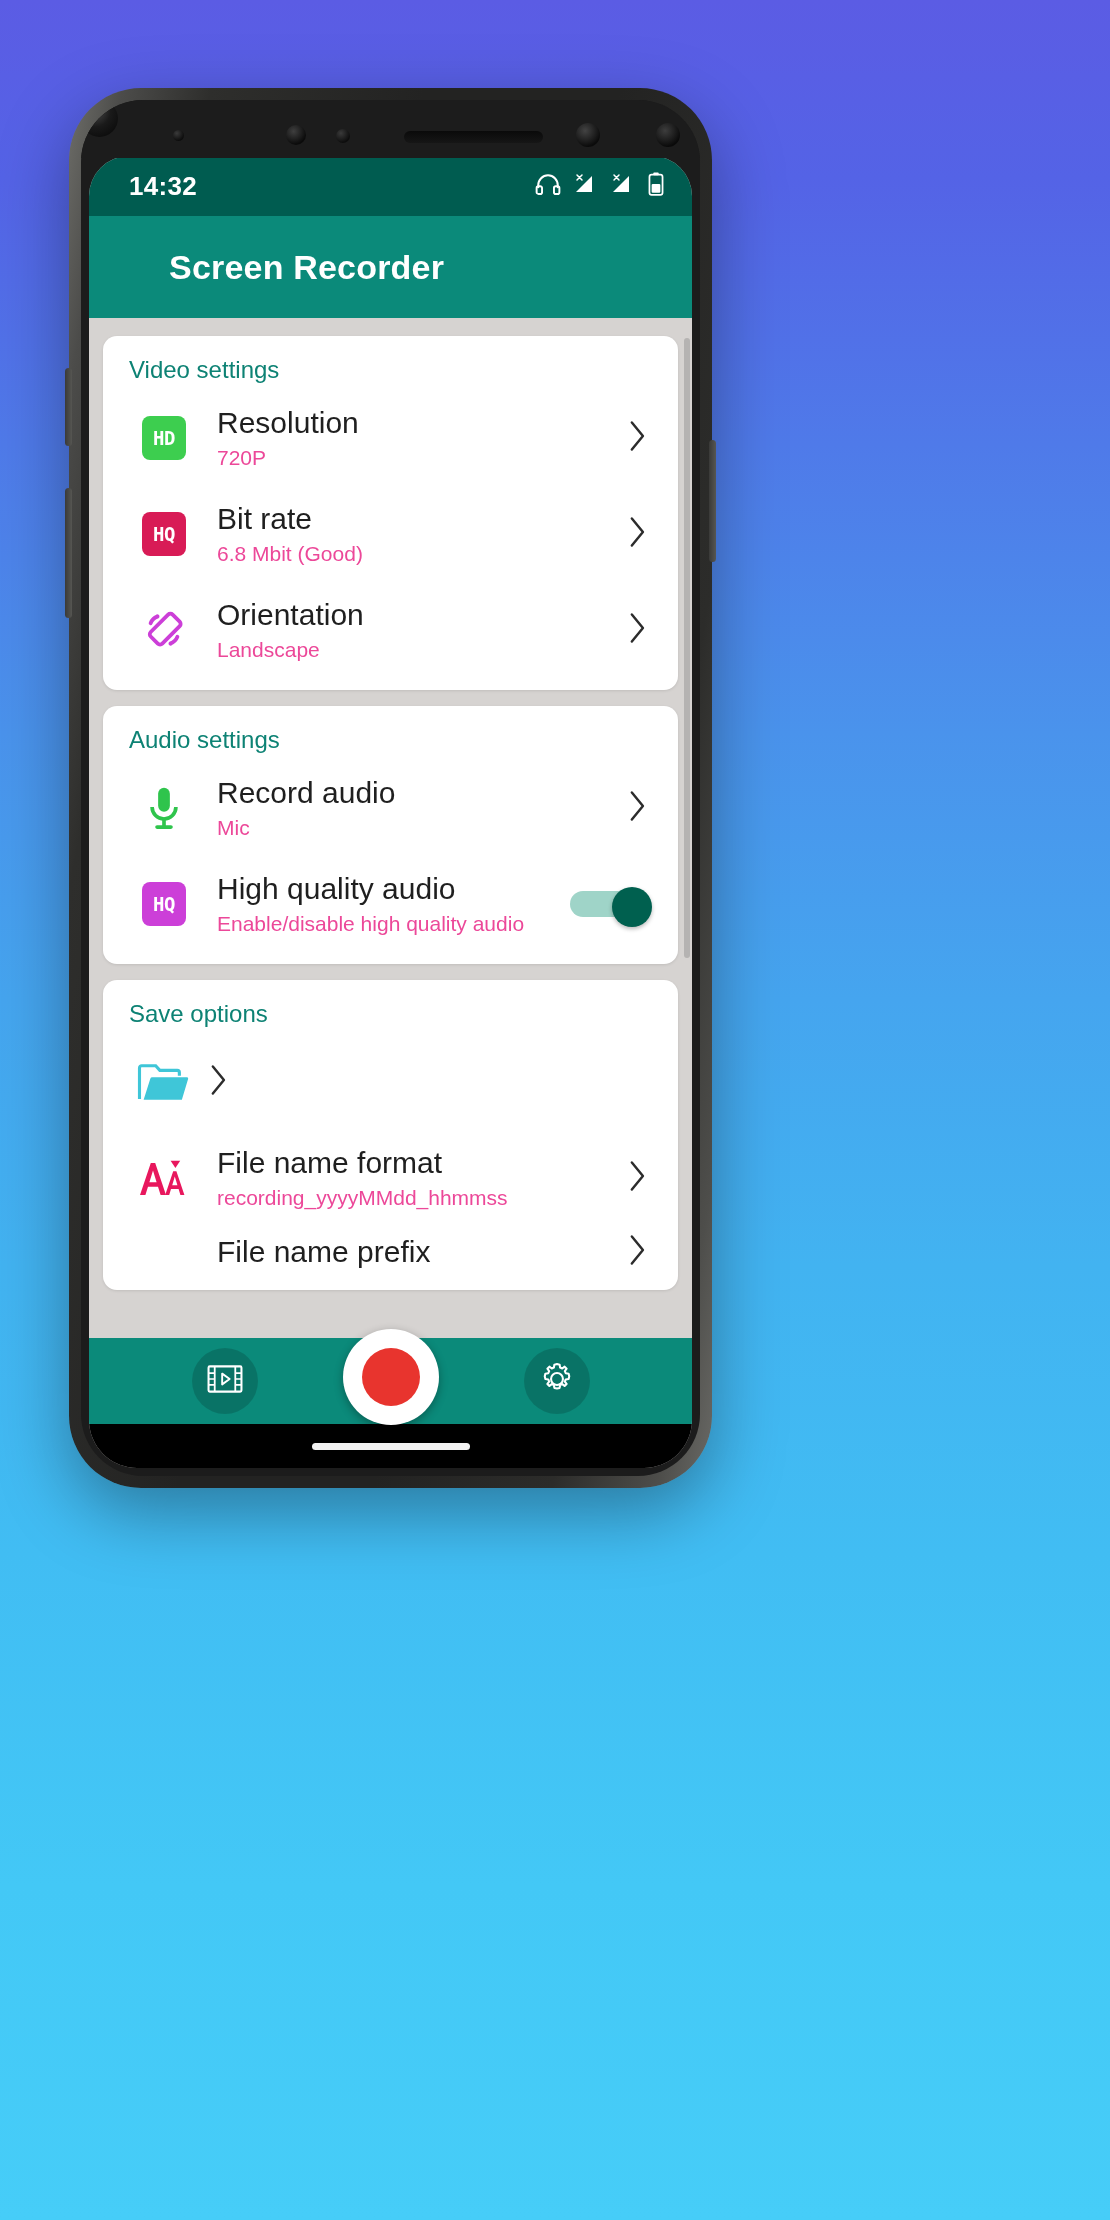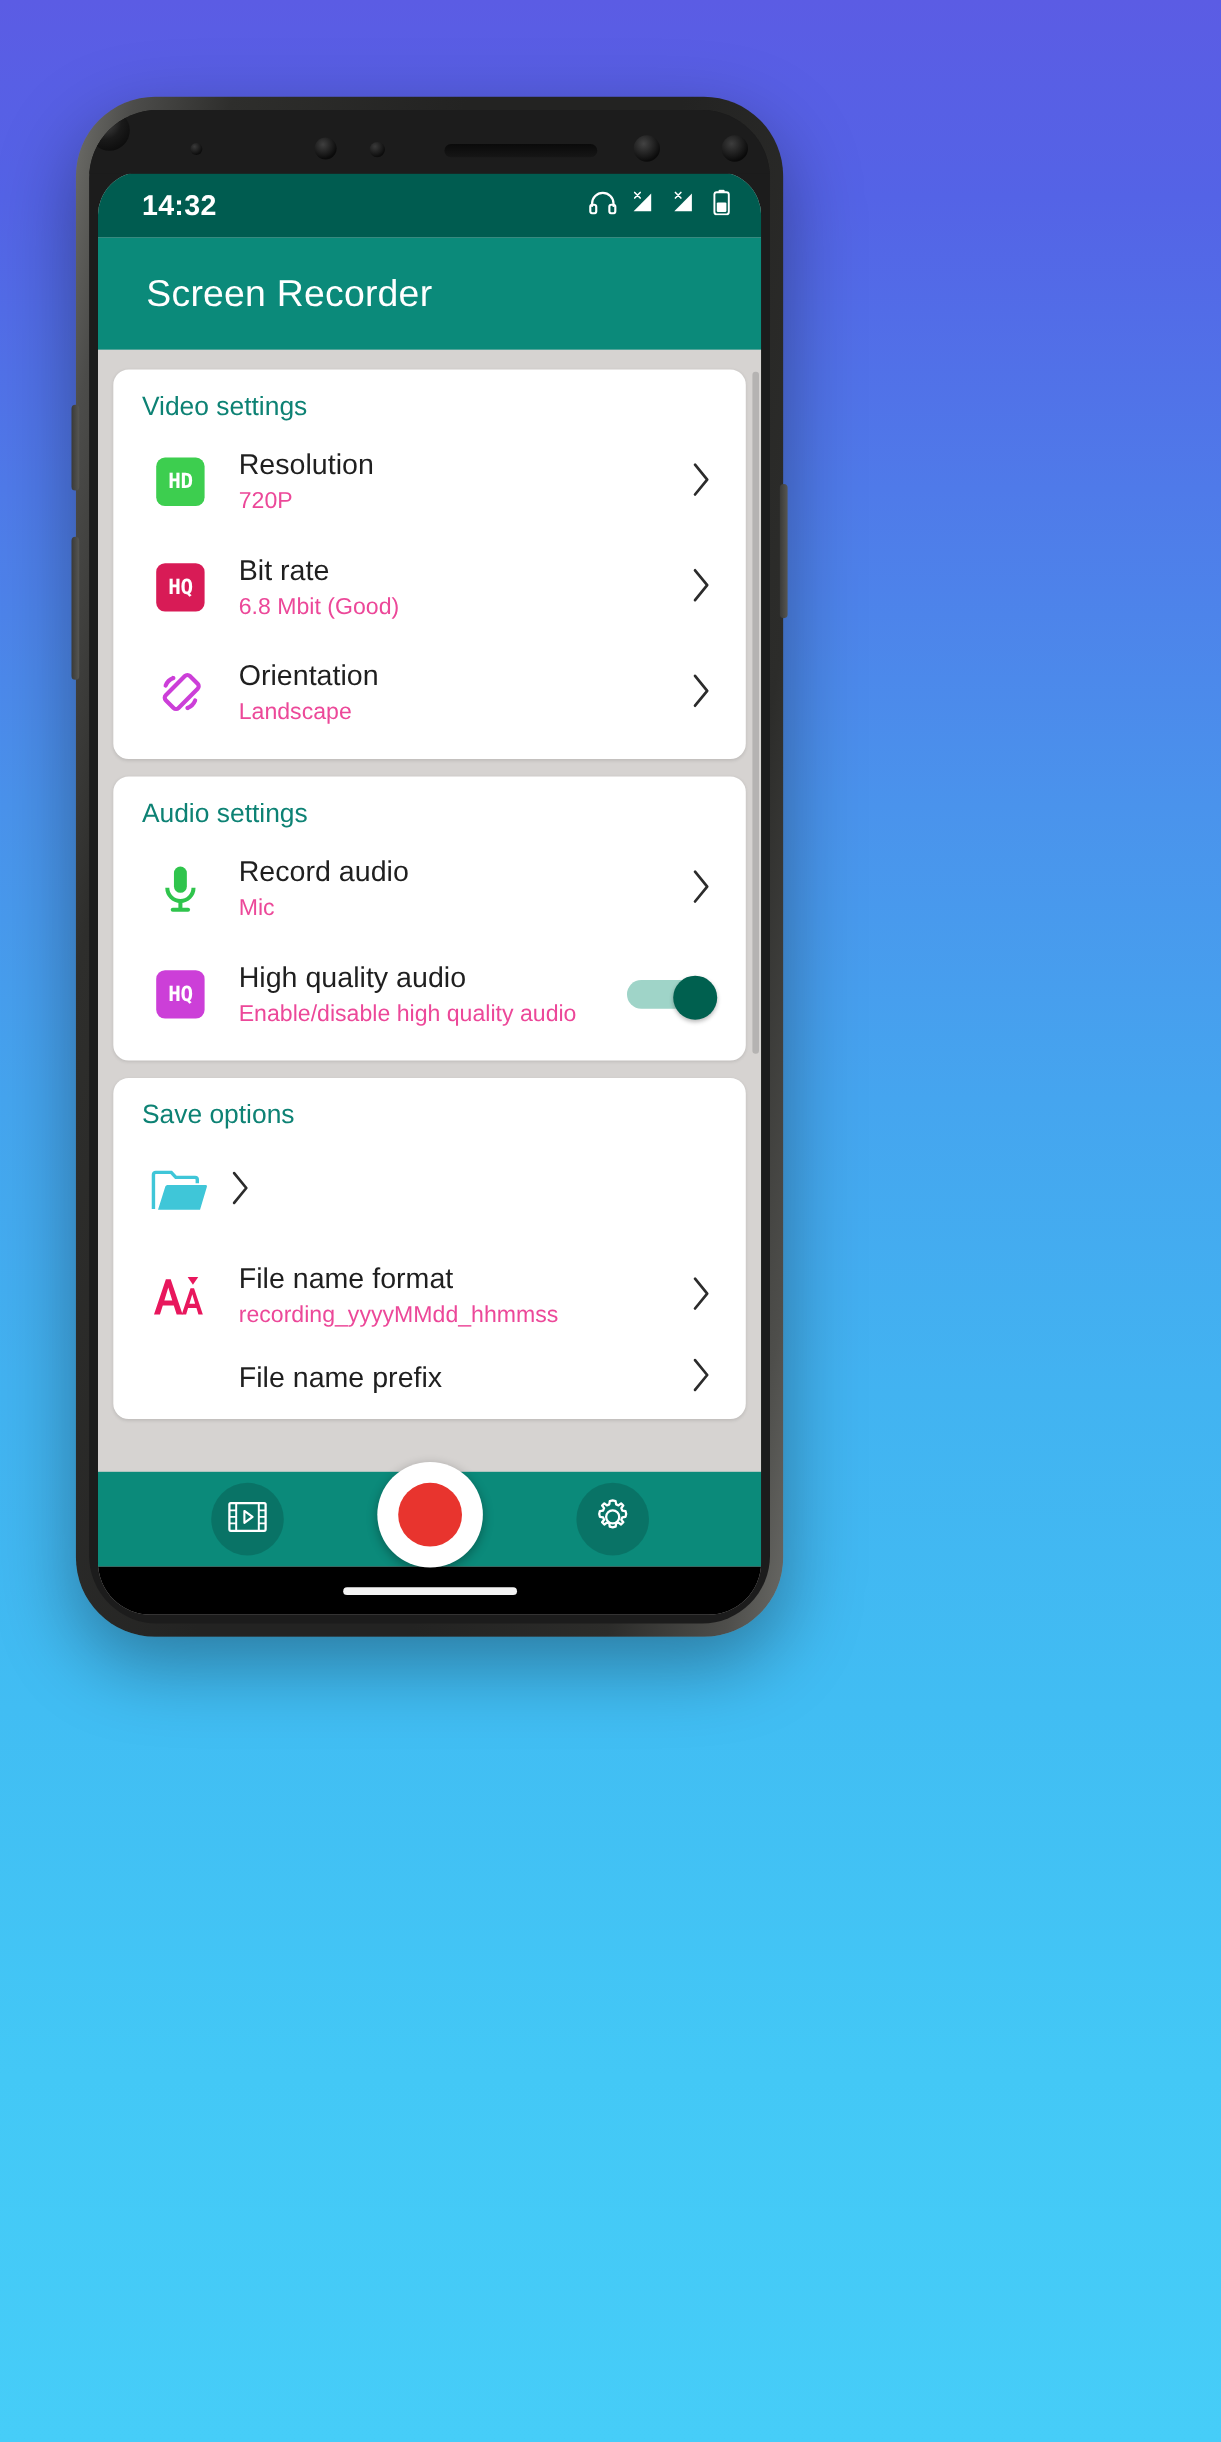--- a/index.html
+++ b/index.html
@@ -121,21 +121,21 @@
 
   
   .appbar {
     flex: 0 0 auto;
     height: 102px;
     background: #0b8a7a;
     display: flex;
     align-items: center;
     padding-left: 44px;
   }
-  .appbar-title { color: #fff; font-size: 34px; font-weight: normal; letter-spacing: 0.2px; }
+  .appbar-title { color: #fff; font-size: 34px; font-weight: bold; letter-spacing: 0.2px; margin-left: 36px; }
 
   
   .content {
     flex: 1 1 auto;
     overflow: hidden;
     position: relative;
     background: #d6d3d1;
     padding: 18px 14px 0 14px;
   }
 
@@ -165,21 +165,21 @@
     display: flex;
     align-items: flex-start;
     justify-content: center;
   }
   .row-text {
     flex: 1 1 auto;
     padding-left: 18px;
     min-width: 0;
   }
   .row-title {
-    font-size: 26px;
+    font-size: 30px;
     color: #1f1f1f;
     line-height: 1.25;
   }
   .row-sub {
     font-size: 21px;
     color: #ec4899;
     line-height: 1.35;
     margin-top: 3px;
     white-space: nowrap;
     overflow: hidden;

